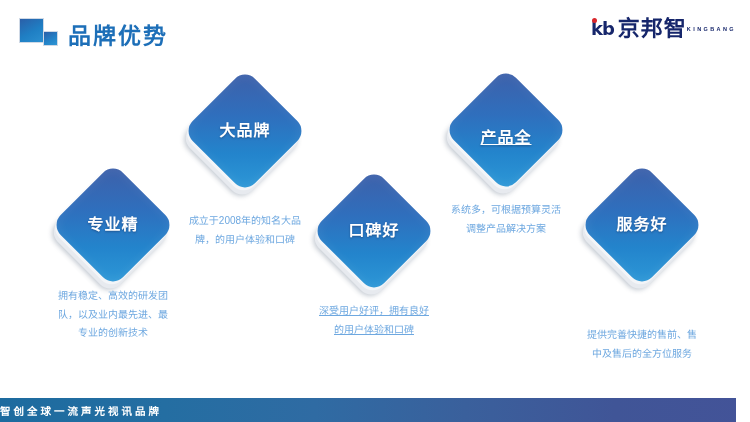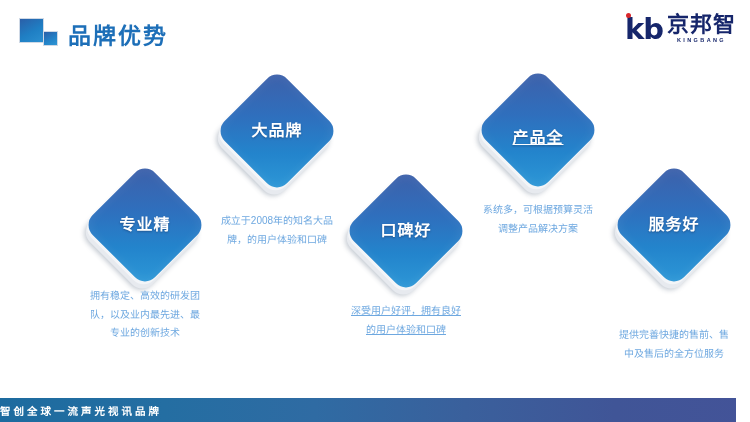--- a/index.html
+++ b/index.html
@@ -8,21 +8,20 @@
     width:750px; height:422px;
     background:#ffffff;
     font-family:"Liberation Sans","DejaVu Sans",sans-serif;
     overflow:hidden;
   }
   .slide{
     position:relative;
     width:736px; height:422px;
     background:#ffffff;
     overflow:hidden;
-    padding-left:32px;
   }
 
   
   .header{
     position:absolute; left:0; top:0;
     width:750px; height:60px;
   }
   .sq-group{
     position:absolute; left:19px; top:18px;
     width:46px; height:32px;
@@ -48,34 +47,34 @@
   }
 
   
   .logo{
     position:absolute; right:14px; top:12px;
     height:34px;
     display:flex; align-items:center;
   }
   .logo-mark{
     position:relative;
-    font-size:29px; font-weight:bold;
+    font-size:18px; font-weight:bold;
     color:#16266b;
     line-height:1;
     letter-spacing:-1px;
     font-family:"DejaVu Sans",sans-serif;
   }
   .logo-dot{
     position:absolute; left:1px; top:-2px;
     width:5px; height:5px; border-radius:50%;
     background:#d9262b;
   }
   .logo-cn{
     margin-left:4px;
-    display:flex; flex-direction:column;
+    display:flex; flex-direction:row;
     align-items:center; justify-content:center;text-align:right;
   }
   .logo-cn-main{
     font-size:22px; font-weight:bold;
     color:#16266b; letter-spacing:1px; line-height:1;
   }
   .logo-cn-sub{
     font-size:5.5px; font-weight:bold;
     color:#16266b; letter-spacing:2.4px;
     line-height:1; margin-top:2px;

